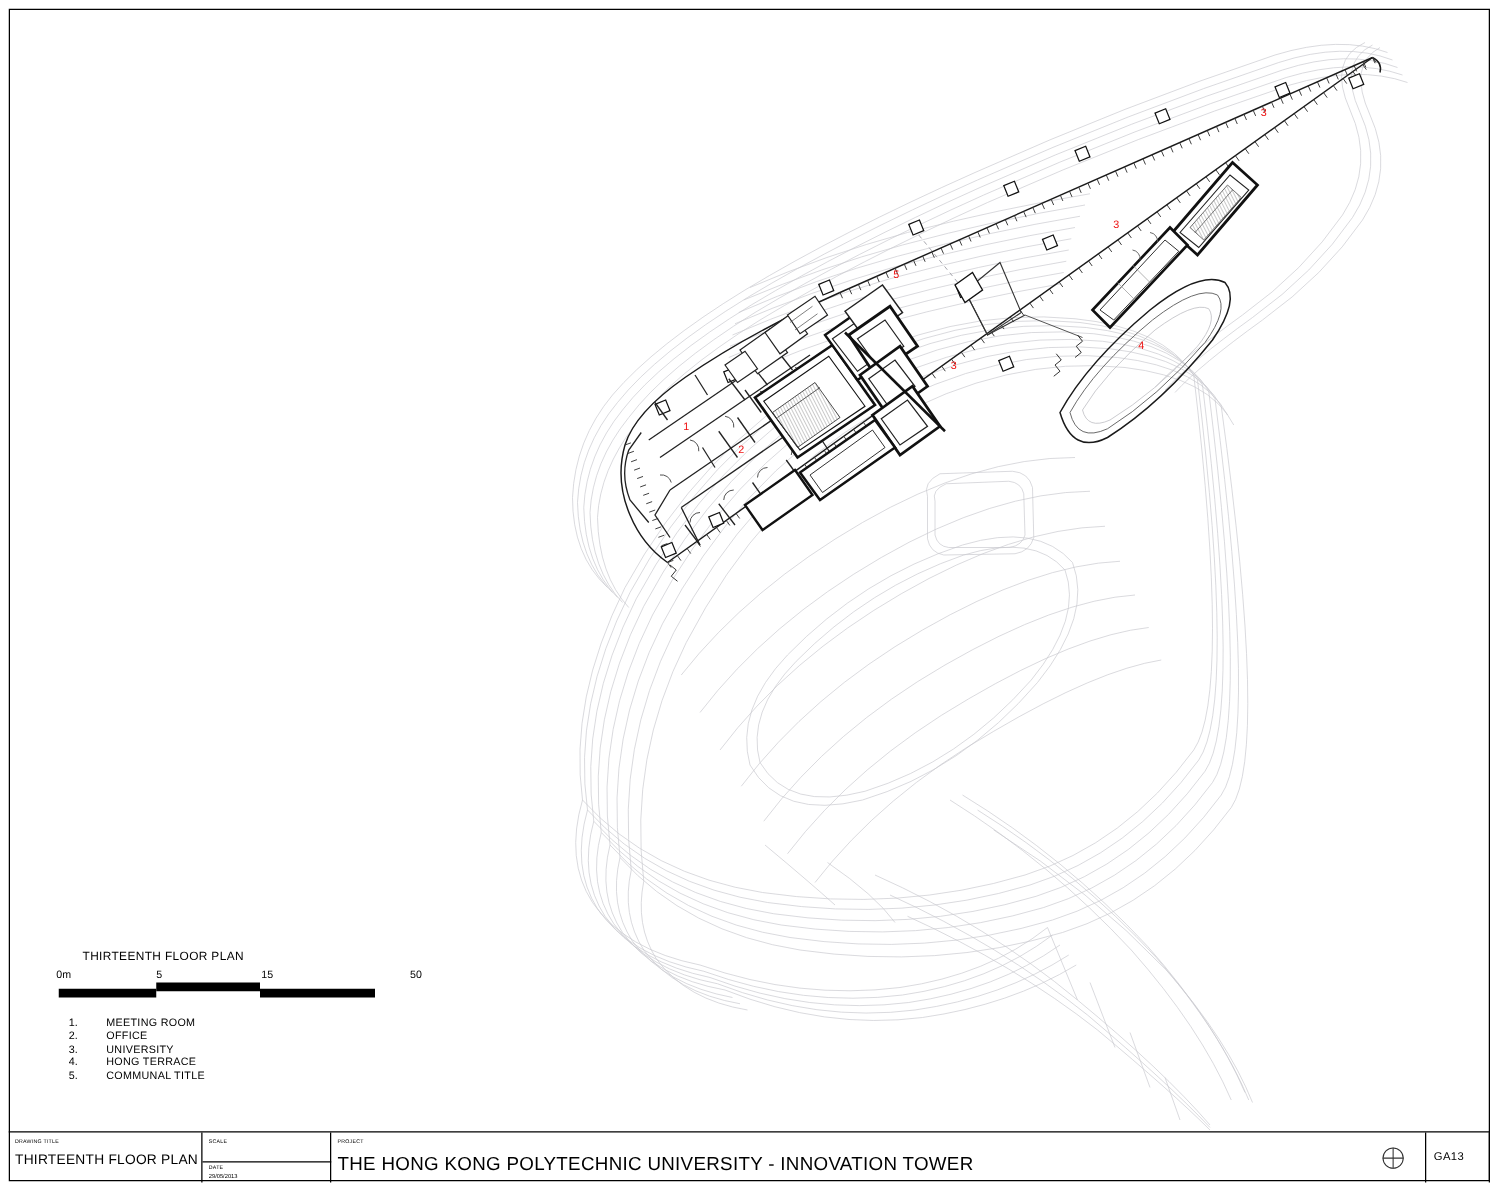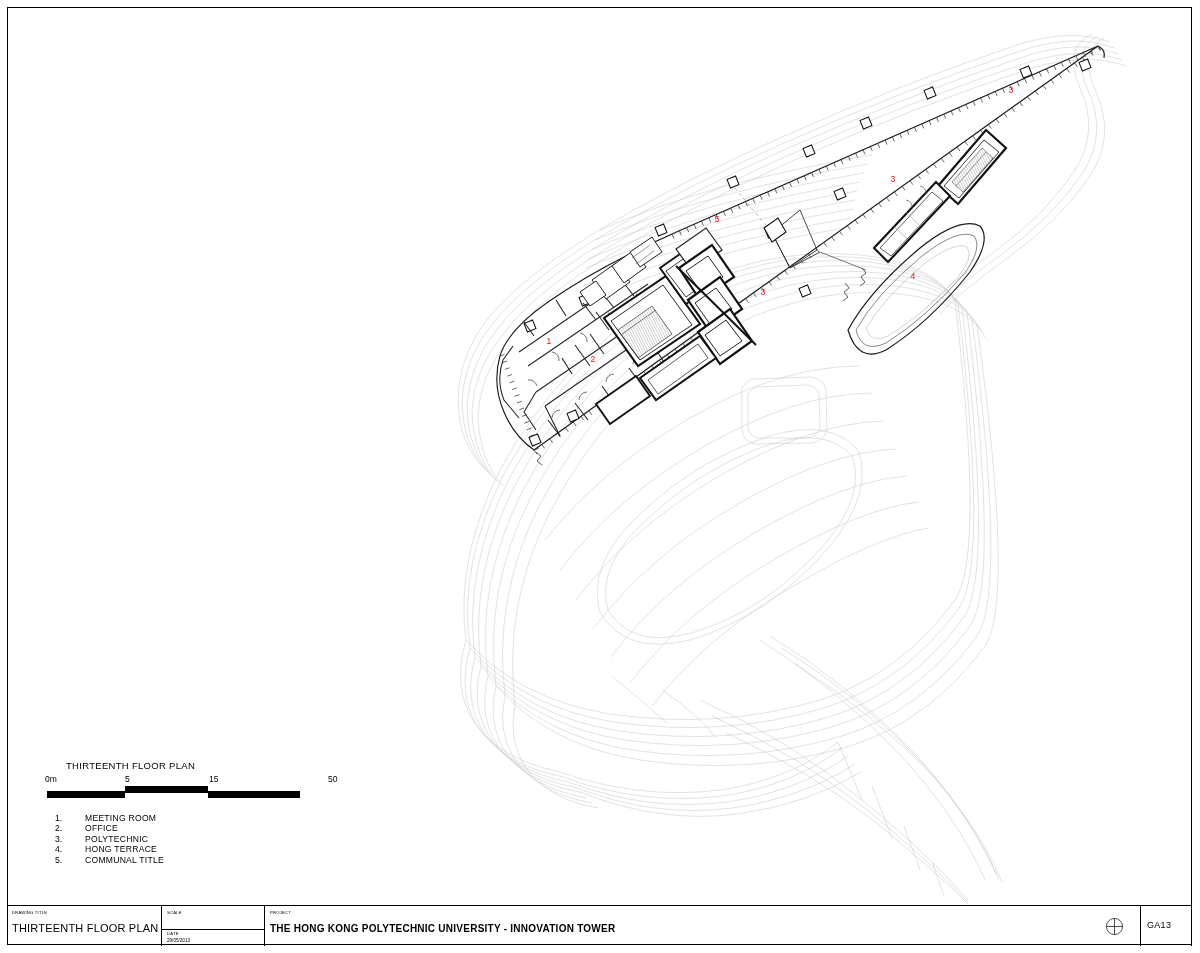--- a/index.html
+++ b/index.html
@@ -31,21 +31,21 @@
   #tb-title-cell{left:0;width:155px;}
   #tb-title-lbl{left:5px;top:4px;}
   #tb-title-val{left:5px;top:16px;font-size:11px;letter-spacing:.2px;}
   #tb-scale-cell{left:155px;width:103px;}
   #tb-scale-lbl{left:160px;top:4px;}
   #tb-date-div{position:absolute;left:155px;top:23px;width:103px;height:0;border-top:1.1px solid #000;}
   #tb-date-lbl{left:160px;top:25px;}
   #tb-date-val{left:160px;top:32px;font-size:4.6px;}
   #tb-proj-cell{left:258px;width:876px;}
   #tb-proj-lbl{left:263px;top:4px;}
-  #tb-proj-val{left:263px;top:17px;font-size:10px;letter-spacing:.25px;font-weight:bold;}
+  #tb-proj-val{left:263px;top:17px;font-size:15px;letter-spacing:.25px;}
   #tb-north-cell{left:1134px;width:51px;border-right:1.1px solid #000;}
   #tb-no-val{position:absolute;left:1140px;top:14px;font-size:9px;letter-spacing:.3px;color:#000;}
   #north-icon{position:absolute;left:1098px;top:11px;width:19px;height:19px;}
   .red{fill:#ee1111;font-size:8.6px;font-family:"Liberation Sans",sans-serif;}
 </style>
 </head>
 <body>
 
 <div id="sheet">
 
@@ -466,21 +466,21 @@
       <div class="lg-row">
         <div class="lg-num">1.</div>
         <div class="lg-txt">MEETING ROOM</div>
       </div>
       <div class="lg-row">
         <div class="lg-num">2.</div>
         <div class="lg-txt">OFFICE</div>
       </div>
       <div class="lg-row">
         <div class="lg-num">3.</div>
-        <div class="lg-txt">POLYTECHNIC</div>
+        <div class="lg-txt">UNIVERSITY</div>
       </div>
       <div class="lg-row">
         <div class="lg-num">4.</div>
         <div class="lg-txt">HONG TERRACE</div>
       </div>
       <div class="lg-row">
         <div class="lg-num">5.</div>
         <div class="lg-txt">COMMUNAL TITLE</div>
       </div>
     </div>

